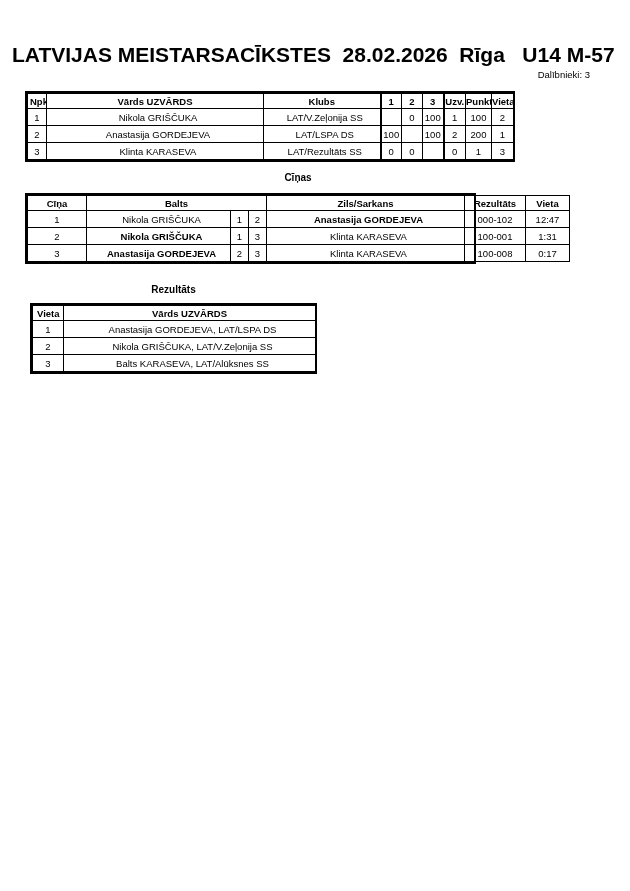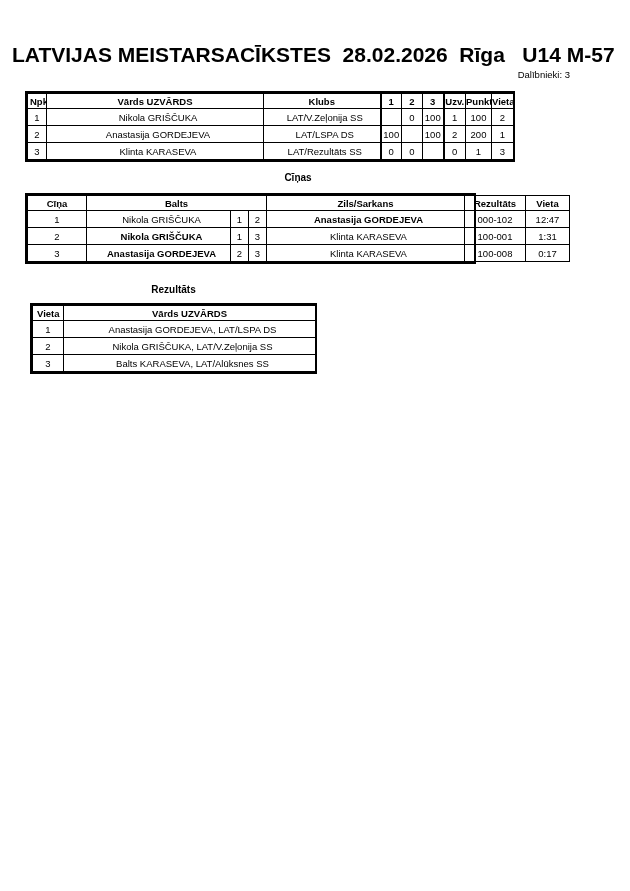--- a/index.html
+++ b/index.html
@@ -13,21 +13,21 @@
 
   #title {
     left: 12px; top: 43px;
     font-size: 21px; font-weight: bold;
     white-space: pre; letter-spacing: 0;
   }
   .small-heading {
     font-size: 10px; font-weight: bold; text-align: center;
   }
   #participants-note {
-    left: 420px; top: 69px; width: 150px;
+    left: 440px; top: 69px; width: 150px;
     font-size: 9.5px; text-align: right;
   }
   #participants-heading { left: 29px; top: 69px; width: 400px; margin-top: 36px; }
   #fights-heading { left: 25px; top: 172px; width: 546px; }
   #results-heading { left: 284px; top: 284px; width: 287px; left: 30px; }
 
   .tframe { border: 2px solid #000; box-sizing: border-box; background: #fff; }
   #participants-frame { left: 25px; top: 91px; width: 490px; }
   #fights-frame { left: 25px; top: 193px; width: 451px; }
   #results-frame { left: 30px; top: 303px; width: 287px; }

